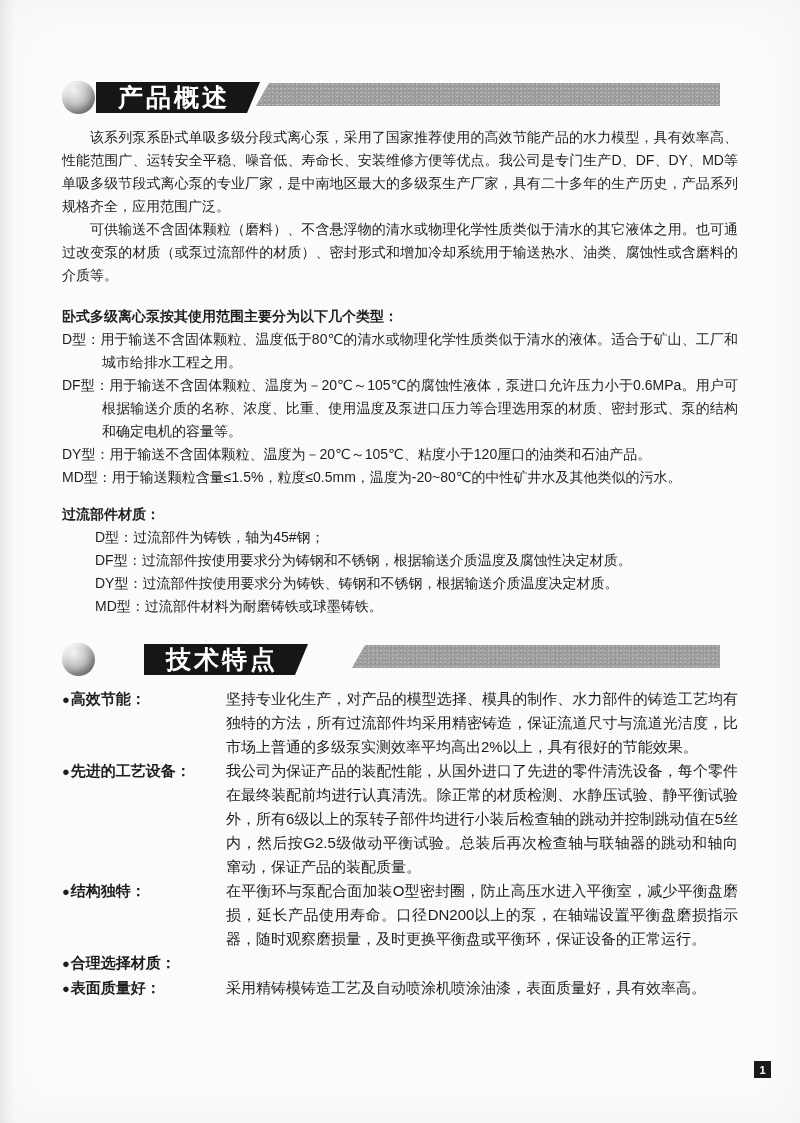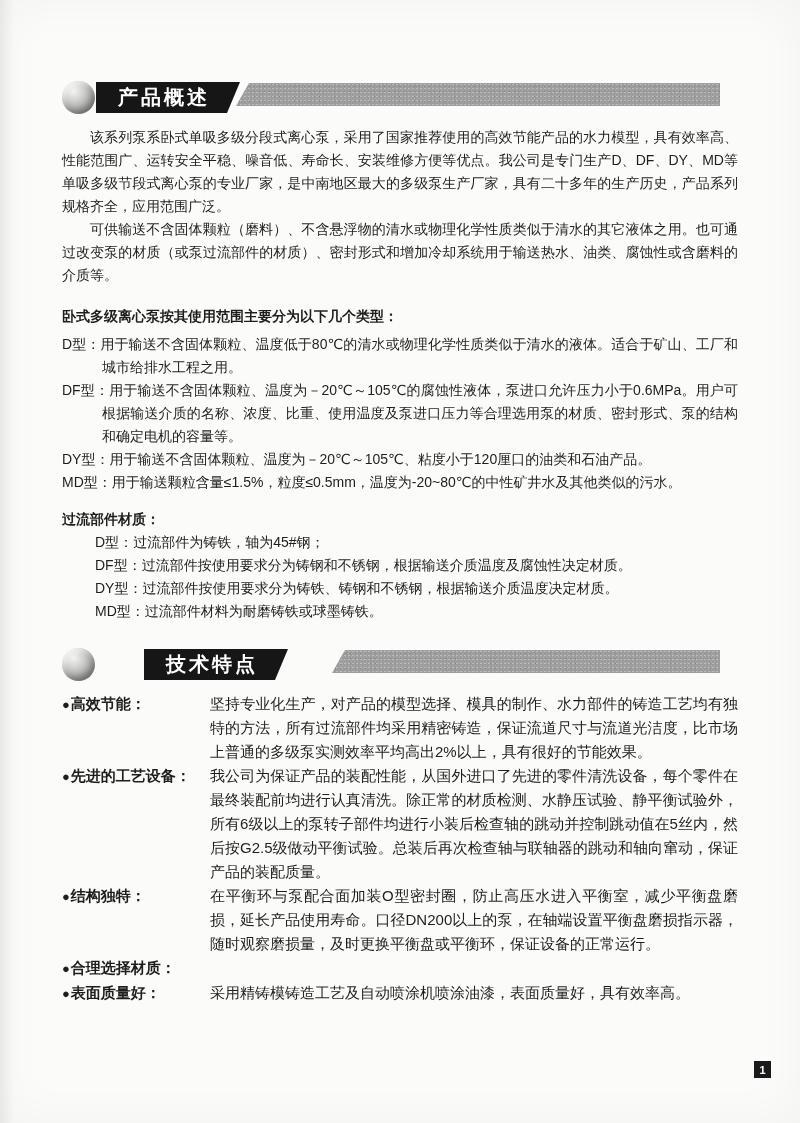--- a/index.html
+++ b/index.html
@@ -47,21 +47,21 @@
     min-width: 135px;
     background: var(--banner-black, #161616);
     clip-path: polygon(0 0, 100% 0, calc(100% - 13px) 100%, 0 100%);
     display: flex;
     align-items: center;
     padding: 0 30px 0 22px;
     box-sizing: border-box;
   }
   .banner-text {
     color: #ffffff;
-    font-size: 20px;
+    font-size: 25px;
     font-weight: 700;
     letter-spacing: 3px;
     white-space: nowrap;
   }
   .banner-stripe {
     flex: 1 1 auto;
     height: 23px;
     margin-top: 1px;
     margin-left: -4px;
     margin-right: 18px;
@@ -78,21 +78,21 @@
   .overview { margin-top: 13px; font-size: 14px; line-height: 23px; }
   .para {
     margin: 0;
     text-indent: 2em;
     text-align: justify;
   }
   .sub-heading {
     margin: 18px 0 0 0;
     font-weight: 700;
   }
-  .types { margin-top: 5px; }
+  .types { }
   .type-item {
     margin: 0;
     padding-left: 40px;
     text-indent: -40px;
     text-align: justify;
   }
   .materials-head { margin-top: 14px; }
   .materials { margin-top: 0; }
   .material-item {
     margin: 0;
@@ -106,20 +106,21 @@
   .feature-row { display: flex; align-items: flex-start; }
   .feature-label {
     flex: 0 0 148px;
     font-weight: 700;
     white-space: nowrap;
   }
   .bullet { margin-right: 1px; font-size: 13px; }
   .feature-text {
     flex: 1 1 auto;
     text-align: justify;
+    margin-left: 16px;
   }
 
   
   .page-number {
     position: absolute;
     left: 754px; top: 1061px;
     width: 17px; height: 17px;
     background: #1a1a1a;
     color: #ffffff;
     font-size: 11px;

